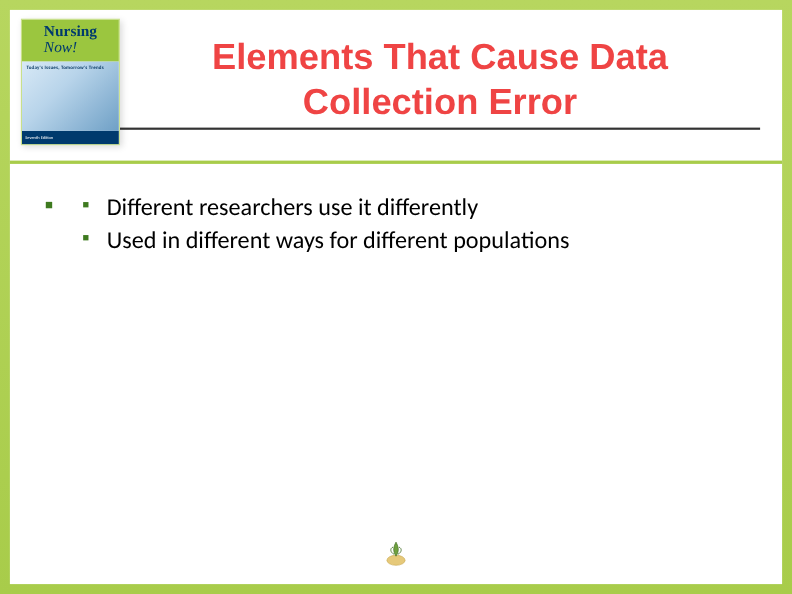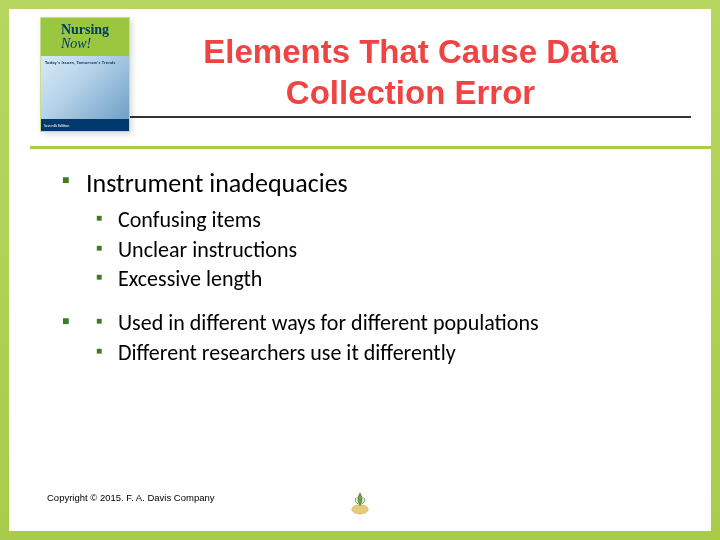--- a/index.html
+++ b/index.html
@@ -7,21 +7,20 @@
   .slide {
     width: 720px; height: 540px;
     background: linear-gradient(to bottom, #b7d65f 0%, #a8cc4a 100%);
     padding: 9px;
     position: relative;
   }
   .inner {
     width: 100%; height: 100%;
     background: #ffffff;
     position: relative;
-    padding-left: 21px;
   }
   .header {
     height: 140px;
     border-bottom: 3px solid #a8cc4a;
     position: relative;
     display: flex;
     align-items: flex-start;
   }
   .book {
     width: 90px; height: 115px;
@@ -156,37 +155,28 @@
         </div>
       </div>
       <div class="title-wrap">
         <h1 class="title">Elements That Cause Data Collection Error</h1>
       </div>
     </div>
 
     <div class="content">
       <ul class="l1">
         <li>
-          <span>Instrument inadequacies</span>
           <ul class="l2">
-            <li><span>Confusing items</span></li>
-            <li><span>Unclear instructions</span></li>
-            <li><span>Excessive length</span></li>
-          </ul>
-        </li>
-        <li>
-          <ul class="l2">
+            <li><span>Different researchers use it differently</span></li>
             <li><span>Used in different ways for different populations</span></li>
-            <li><span>Different researchers use it differently</span></li>
           </ul>
         </li>
       </ul>
     </div>
 
-    <div class="copyright">Copyright © 2015. F. A. Davis Company</div>
 
     <div class="footer-orn">
       <svg viewBox="0 0 24 28">
         <ellipse cx="12" cy="22" rx="9" ry="5" fill="#e6c97a" stroke="#c9a84f" stroke-width="0.6"></ellipse>
         <path d="M12 4 C10 8 8 12 12 18 C16 12 14 8 12 4 Z" fill="#6fa03f" stroke="#3e6a1f" stroke-width="0.6"></path>
         <path d="M9 9 C6 10 6 14 10 16" fill="none" stroke="#3e6a1f" stroke-width="0.8"></path>
         <path d="M15 9 C18 10 18 14 14 16" fill="none" stroke="#3e6a1f" stroke-width="0.8"></path>
       </svg>
     </div>
 

